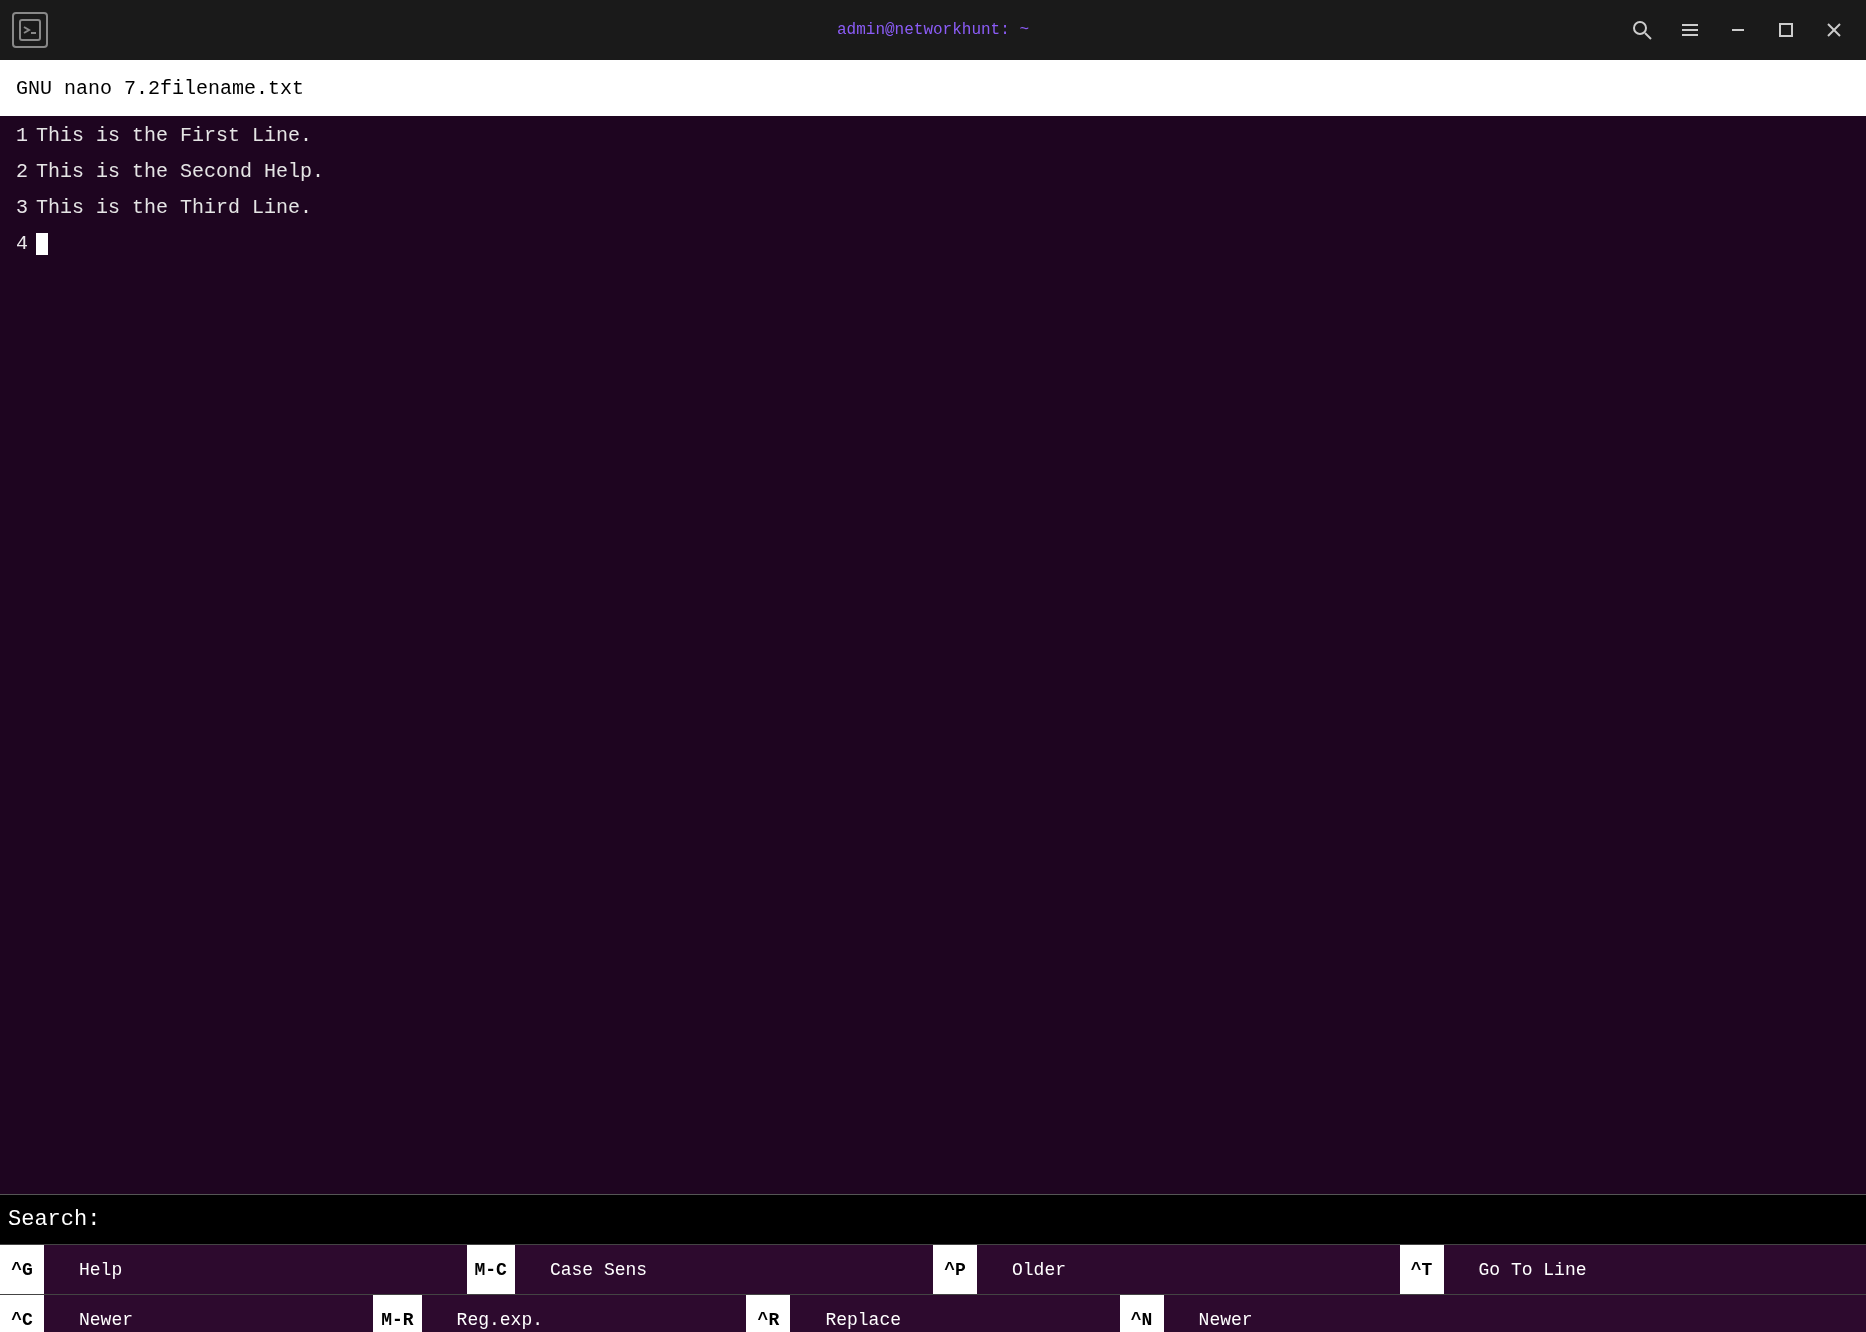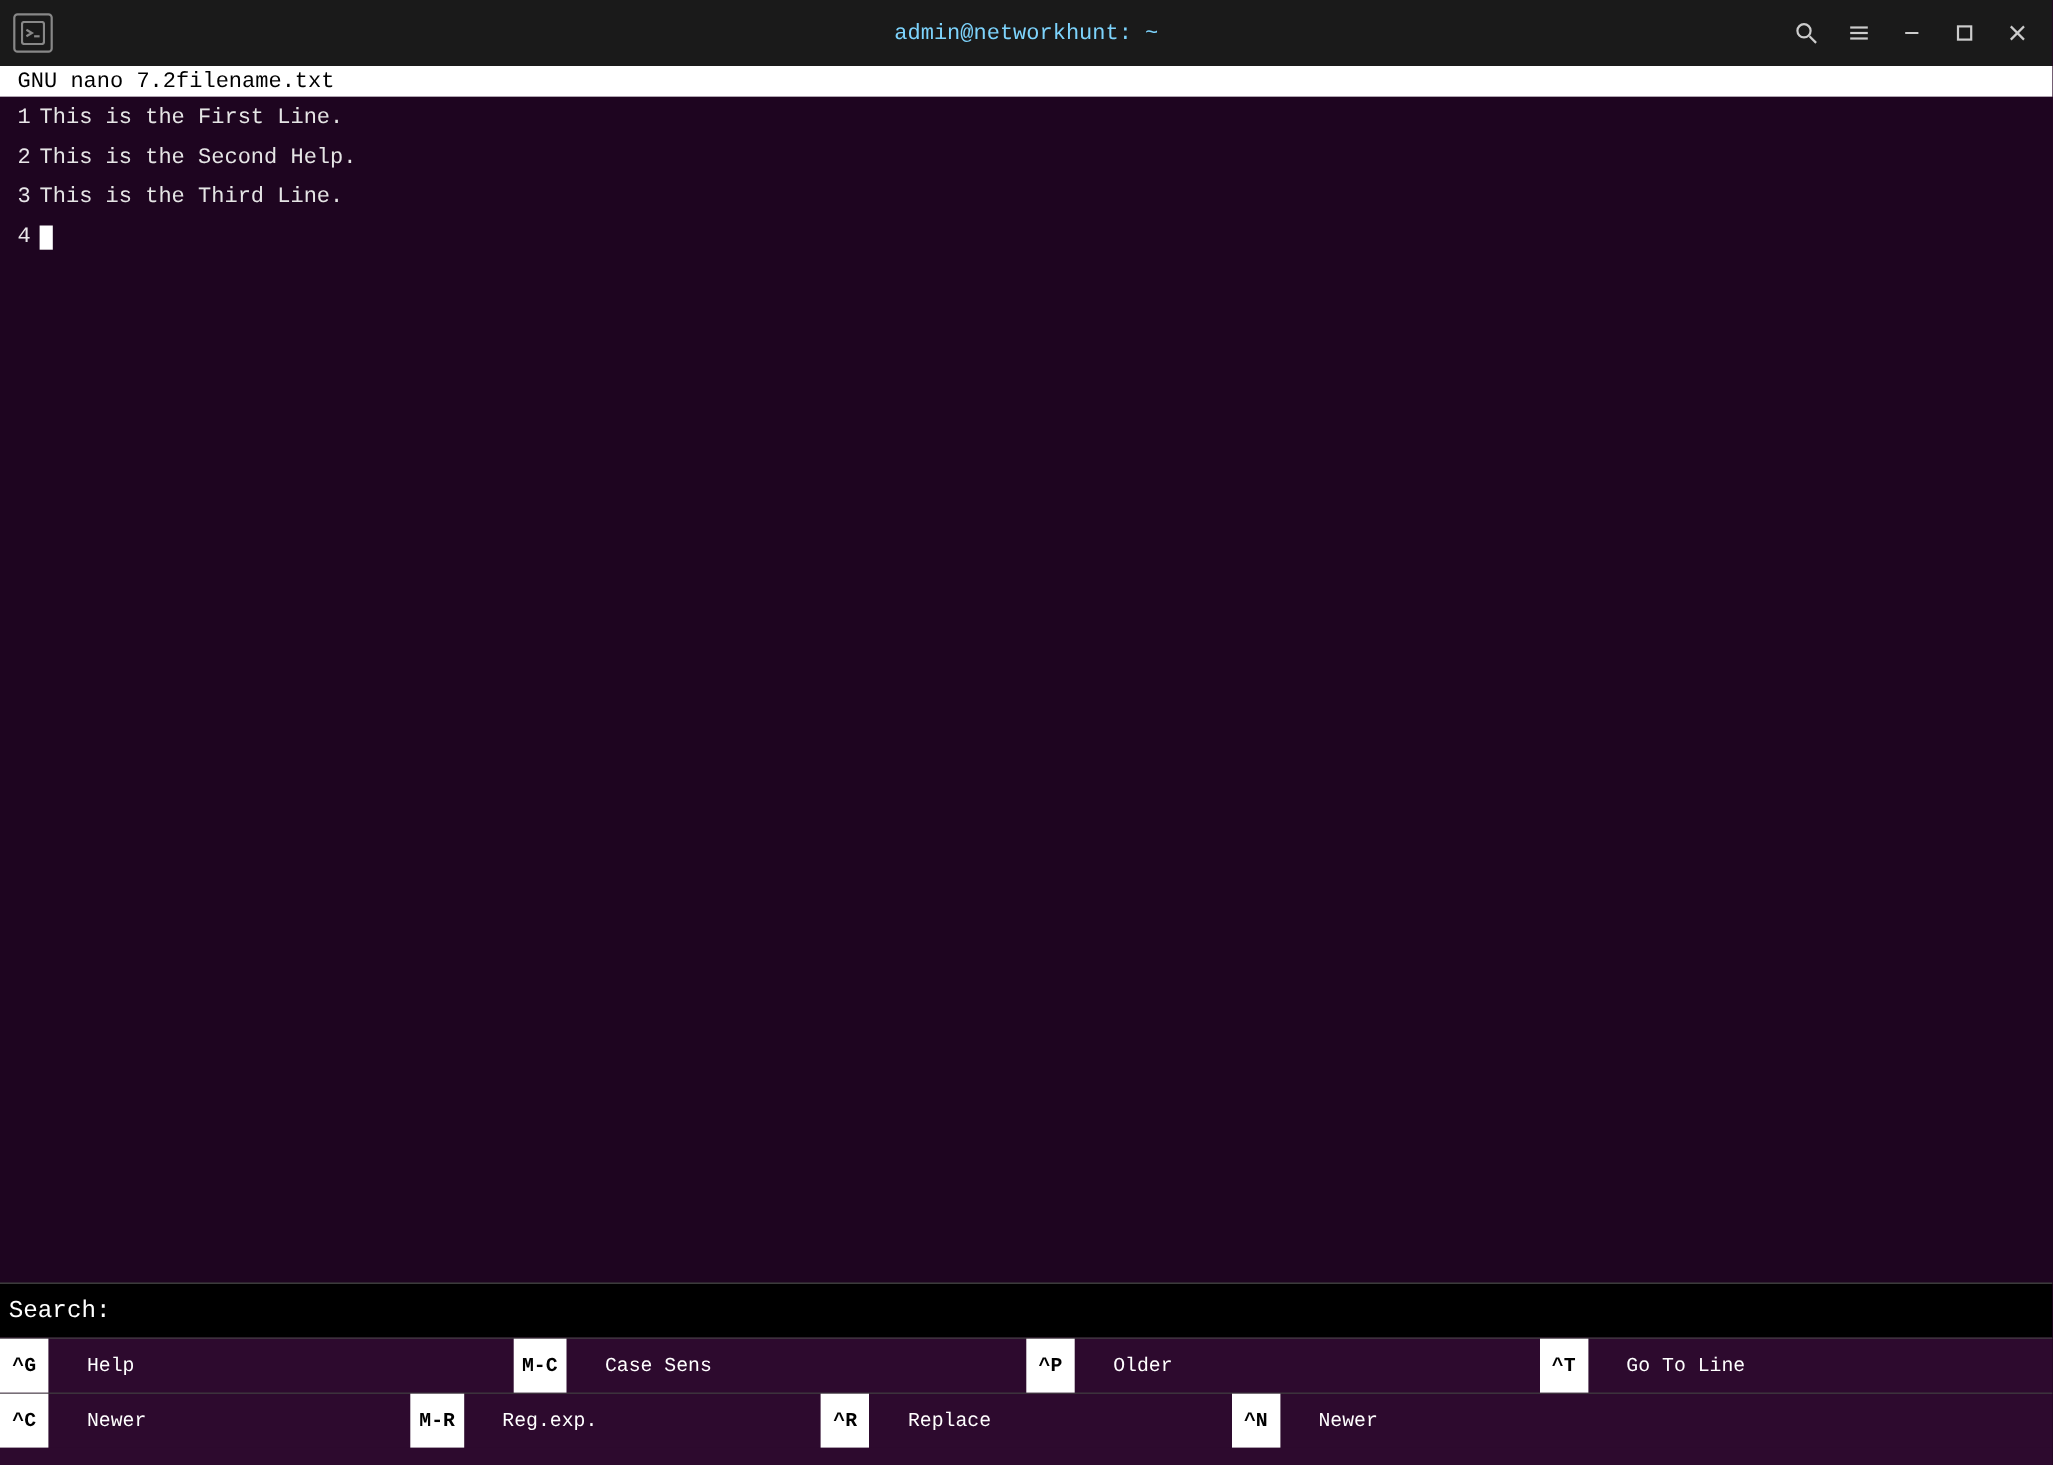--- a/index.html
+++ b/index.html
@@ -39,22 +39,22 @@
       border: 2px solid #888;
       border-radius: 4px;
       display: flex;
       align-items: center;
       justify-content: center;
       color: #ccc;
       font-size: 18px;
     }
 
     .titlebar-title {
-      color: #7dd3fc;
-      font-size: 20px;
+      color: #8b5cf6;
+      font-size: 16px;
       font-family: 'Courier New', Courier, monospace;
       position: absolute;
       left: 50%;
       transform: translateX(-50%);
     }
 
     .titlebar-controls {
       display: flex;
       align-items: center;
       gap: 8px;
@@ -70,21 +70,21 @@
       font-size: 18px;
       cursor: pointer;
       display: flex;
       align-items: center;
       justify-content: center;
     }
 
     
     .nano-header {
       width: 100%;
-      height: 28px;
+      height: 56px;
       background: #ffffff;
       color: #000000;
       display: flex;
       align-items: center;
       padding: 0 16px;
       font-size: 20px;
       font-family: 'Courier New', Courier, monospace;
     }
 
     .nano-header-version {

